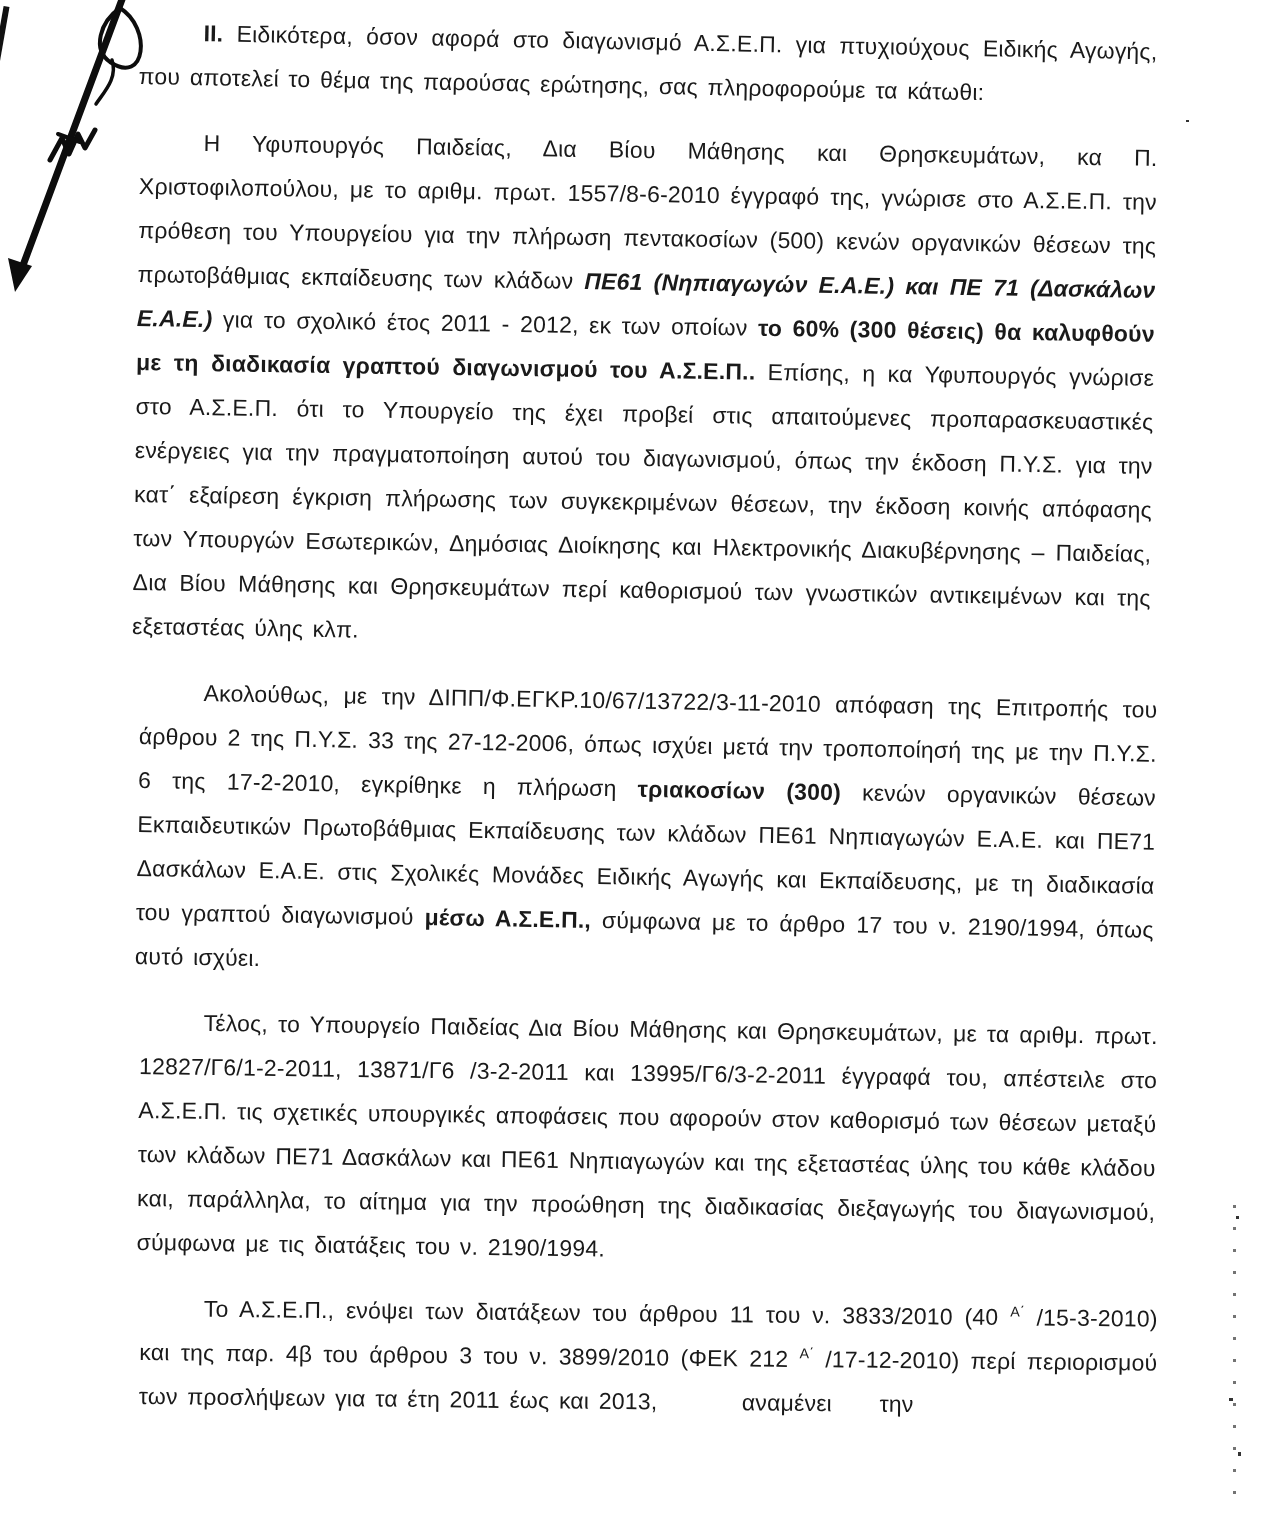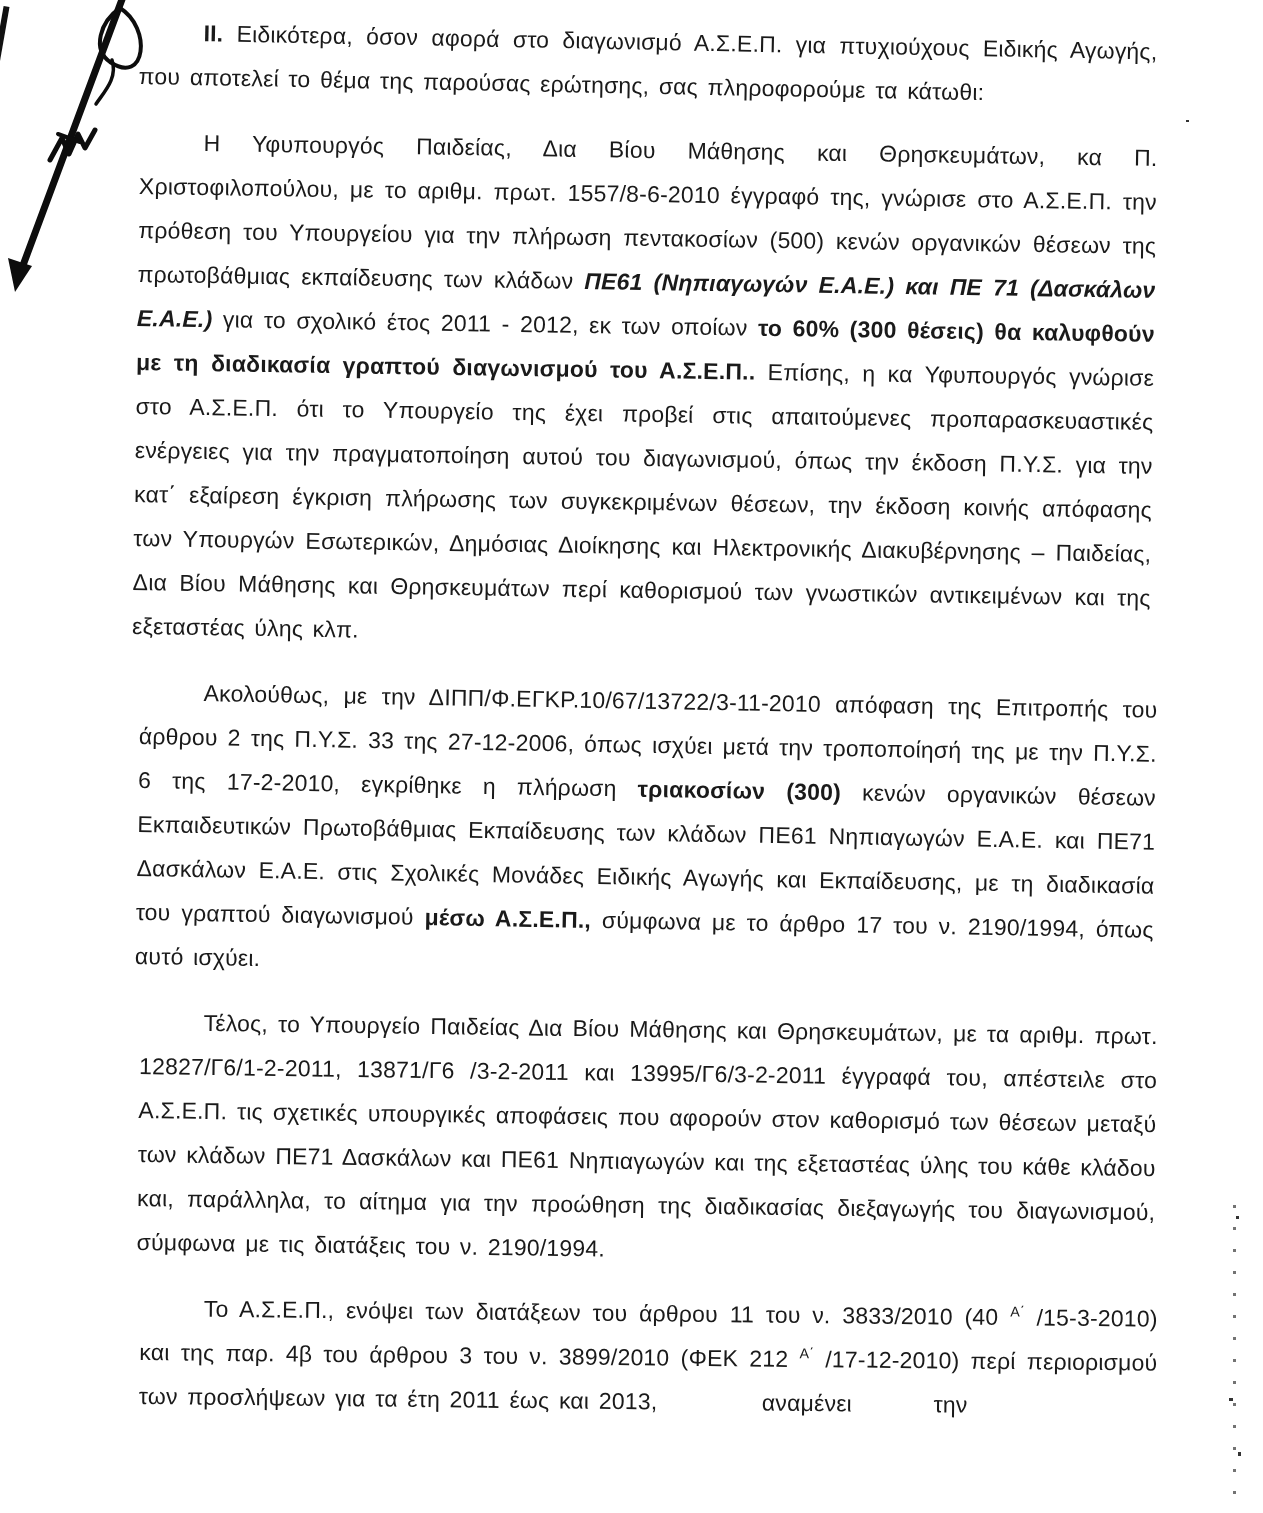--- a/index.html
+++ b/index.html
@@ -31,22 +31,22 @@
   }
   p.r1 { transform: rotate(1.1deg); }
   p.r2 { transform: rotate(0.9deg); }
   p.r3 { transform: rotate(1.0deg); }
   p.r4 { transform: rotate(0.8deg); }
   p.r5 { transform: rotate(0.6deg); }
   .seg-normal { font-weight: normal; }
   .seg-bold { font-weight: bold; }
   .seg-bolditalic { font-weight: bold; font-style: italic; }
   .seg-sup { vertical-align: super; font-size: 0.62em; line-height: 0; }
-  .seg-gap  { margin-left: 95px; display: inline-block; text-indent: 0; }
-  .seg-gap2 { margin-left: 72px; display: inline-block; text-indent: 0; }
+  .seg-gap  { margin-left: 75px; display: inline-block; text-indent: 0; }
+  .seg-gap2 { margin-left: 38px; display: inline-block; text-indent: 0; }
 
   
   .pen-mark {
     position: absolute;
     left: 0; top: 0;
     width: 170px; height: 310px;
     pointer-events: none;
   }
   
   .edge-mark {

